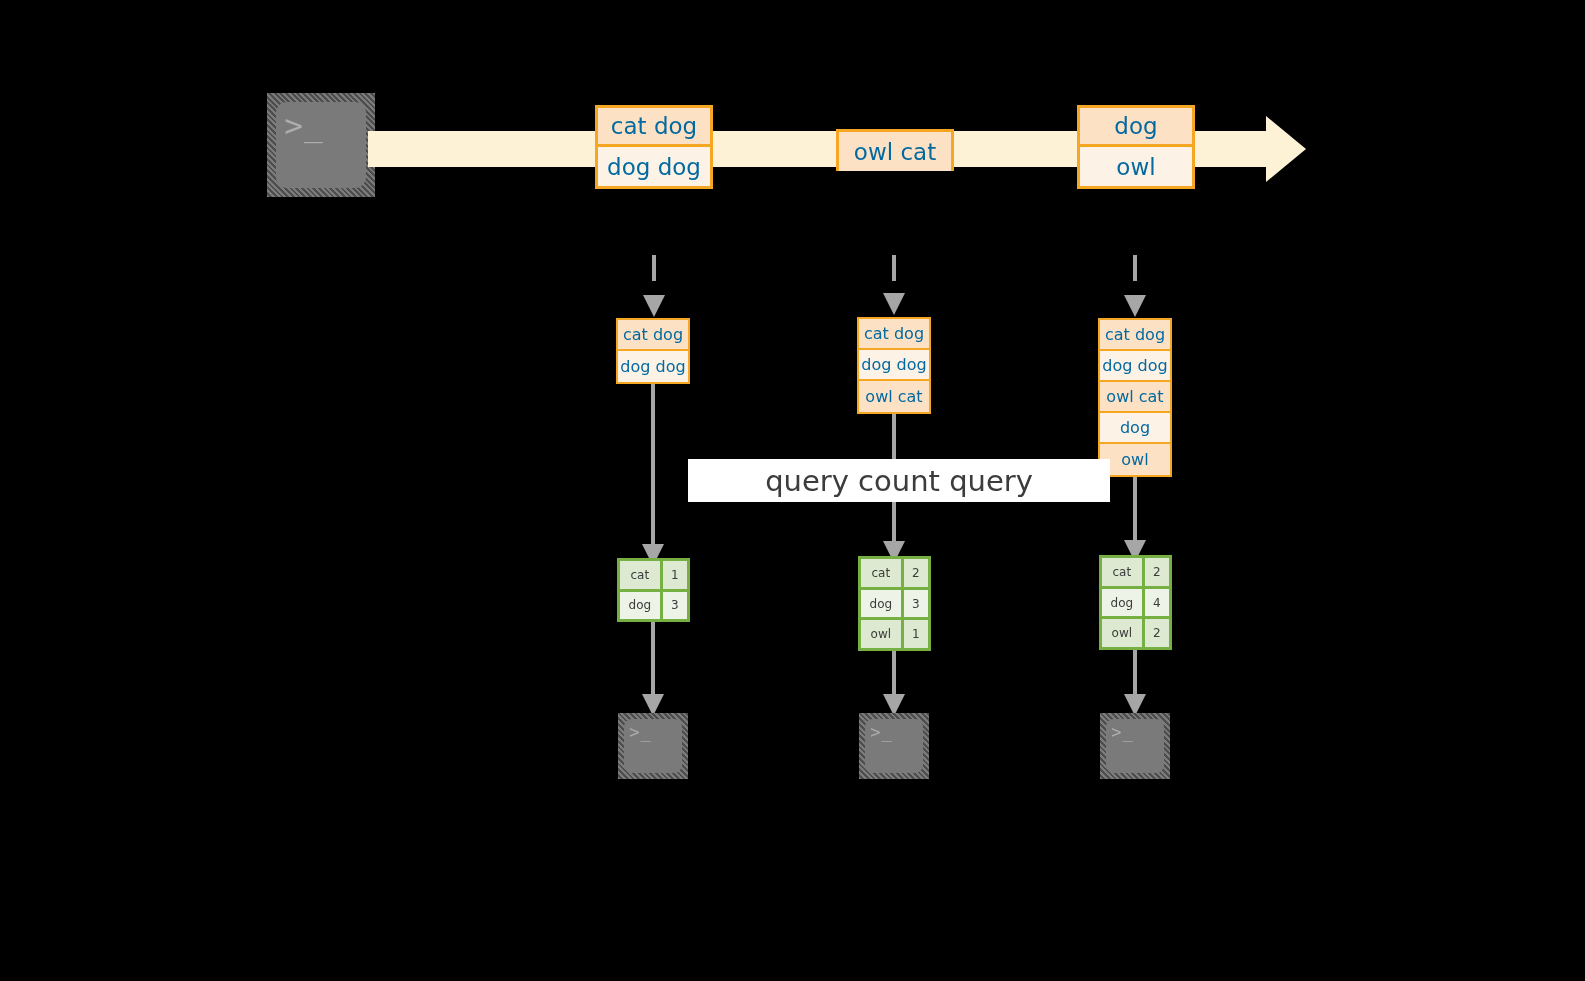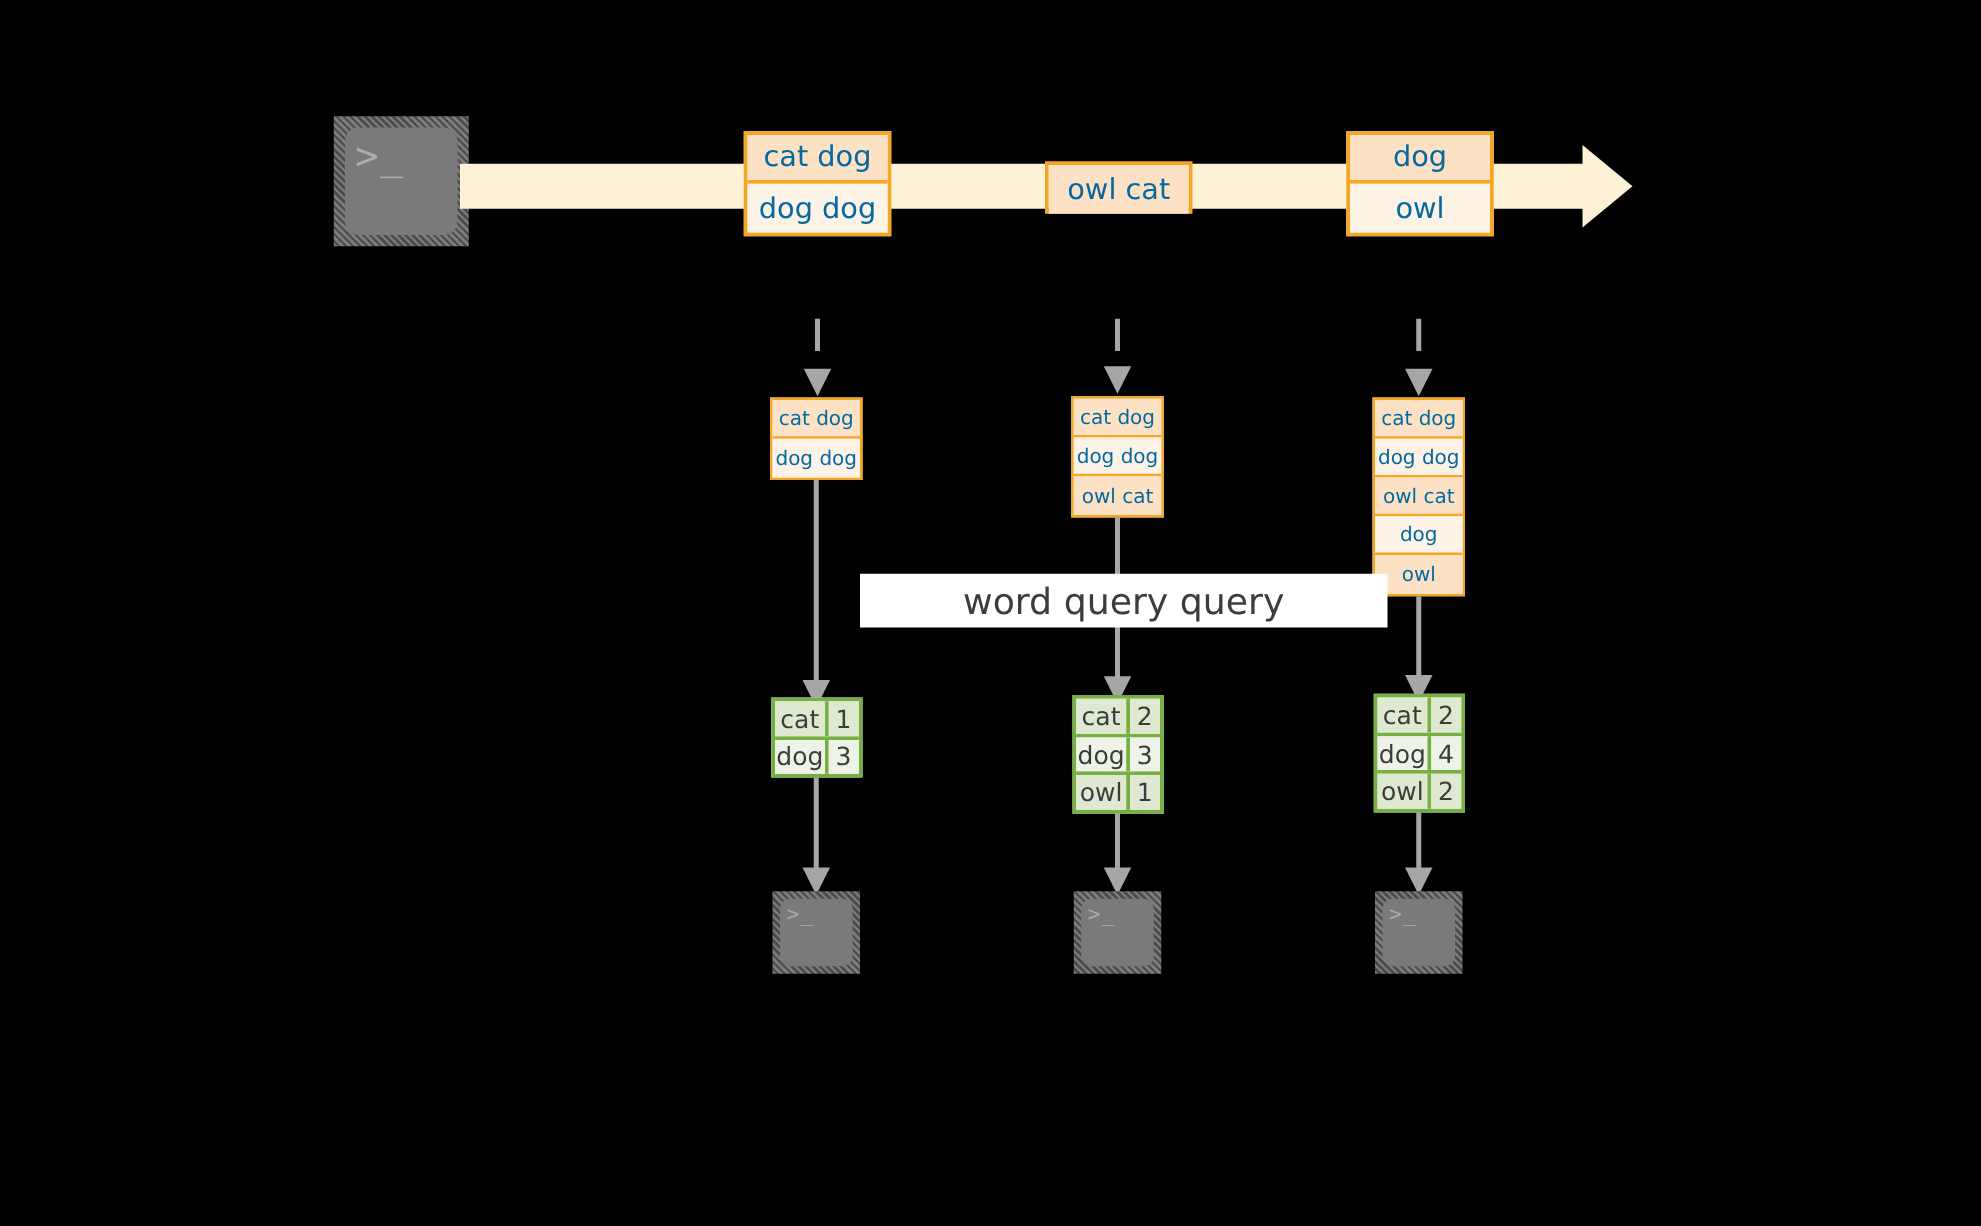--- a/index.html
+++ b/index.html
@@ -96,21 +96,21 @@
     flex: 1 1 0;
     border-bottom: 3px solid #76b043;
     min-height: 0;
   }
   .res-row:last-child { border-bottom: none; }
   .res-word, .res-count {
     box-sizing: border-box;
     display: flex;
     align-items: center;
     justify-content: center;
-    font-size: 20px;
+    font-size: 12px;
     color: #3c3c3c;
     background: #eef3e8;
   }
   .res-word { width: 52px; border-right: 3px solid #76b043; }
   .res-count { width: 30px; }
   .res-row.shade .res-word, .res-row.shade .res-count { background: #dde9d0; }
 
   
   .ar-line {
     position: absolute;
@@ -264,16 +264,16 @@
 
   <div class="ar-line" style="left:1133px; top:650px; height:52px;"></div>
   <div class="ar-head" style="left:1124px; top:694px;"></div>
 
   <div class="term small" style="left:1100px; top:713px; width:70px; height:66px;">
     <div class="term-inner"></div>
     <div class="term-glyph" style="font-size:17px;">&gt;_</div>
   </div>
 
   <div class="query-banner" style="left:688px; top:459px; width:422px; height:43px;">
-    <span>word query query</span>
+    <span>query count query</span>
   </div>
 
 </div>
 
 </body></html>

